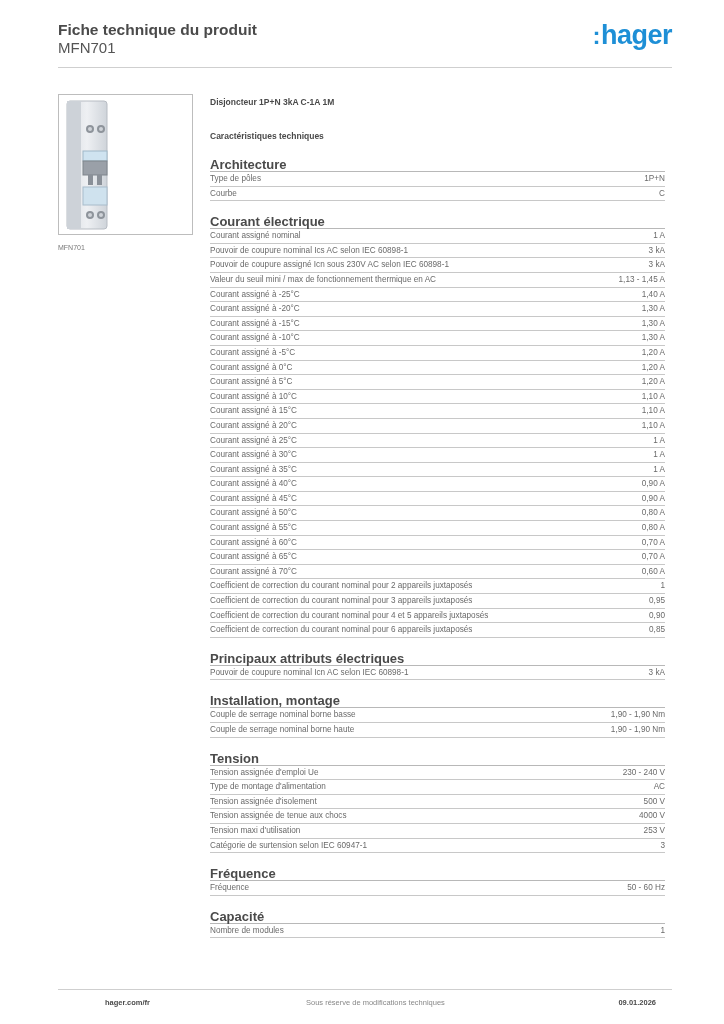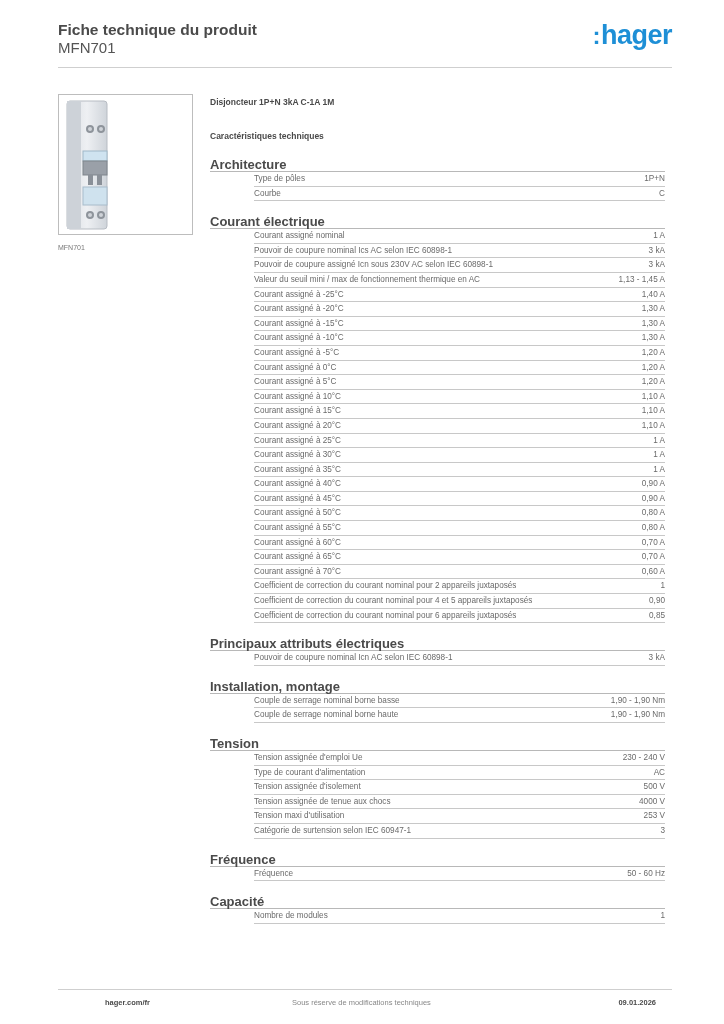--- a/index.html
+++ b/index.html
@@ -29,29 +29,28 @@
     .group { margin-top: 14px; }
     .group:first-of-type { margin-top: 16px; }
     .group-title {
       font-size: 13px; font-weight: bold; color: #4a4a4a; height: 13px; line-height: 13px;
       border-bottom: 1px solid #b8b8b8;
     }
     .row {
       display: flex; justify-content: space-between; align-items: flex-end;
       font-size: 8.2px; color: #6a6a6a; height: 13.6px; line-height: 13.6px;
       border-bottom: 1px solid #c8c8c8;
-      margin-left: 44px;
     }
     .row .label { white-space: nowrap; }
     .row .value { white-space: nowrap; text-align: right; }
 
     .footer-rule { position: absolute; left: 58px; top: 989px; width: 614px; height: 1px; background: #cfcfcf; }
     .footer { position: absolute; left: 58px; top: 998px; width: 614px; font-size: 7.5px; }
     .footer .left { position: absolute; left: 12px; font-weight: bold; color: #4a4a4a; margin-left: 35px; }
-    .footer .center { position: absolute; left: 234px; color: #888; }
+    .footer .center { position: absolute; left: 248px; color: #888; }
     .footer .right { position: absolute; right: 16px; font-weight: bold; color: #4a4a4a; }
   </style>
 </head>
 <body>
 
 <div class="header">
   <div class="doc-title">Fiche technique du produit</div>
   <div class="doc-subtitle">MFN701</div>
   <div class="logo">
     <span class="colon">:</span><span>hager</span>
@@ -198,20 +197,24 @@
         </div>
         <div class="row">
           <span class="label">Courant assigné à 70°C</span>
           <span class="value">0,60 A</span>
         </div>
         <div class="row">
           <span class="label">Coefficient de correction du courant nominal pour 2 appareils juxtaposés</span>
           <span class="value">1</span>
         </div>
         <div class="row">
+          <span class="label">Coefficient de correction du courant nominal pour 3 appareils juxtaposés</span>
+          <span class="value">0,95</span>
+        </div>
+        <div class="row">
           <span class="label">Coefficient de correction du courant nominal pour 4 et 5 appareils juxtaposés</span>
           <span class="value">0,90</span>
         </div>
         <div class="row">
           <span class="label">Coefficient de correction du courant nominal pour 6 appareils juxtaposés</span>
           <span class="value">0,85</span>
         </div>
       </div>
       <div class="group">
         <div class="group-title">Principaux attributs électriques</div>
@@ -231,21 +234,21 @@
           <span class="value">1,90 - 1,90 Nm</span>
         </div>
       </div>
       <div class="group">
         <div class="group-title">Tension</div>
         <div class="row">
           <span class="label">Tension assignée d'emploi Ue</span>
           <span class="value">230 - 240 V</span>
         </div>
         <div class="row">
-          <span class="label">Type de courant d'alimentation</span>
+          <span class="label">Type de montage d'alimentation</span>
           <span class="value">AC</span>
         </div>
         <div class="row">
           <span class="label">Tension assignée d'isolement</span>
           <span class="value">500 V</span>
         </div>
         <div class="row">
           <span class="label">Tension assignée de tenue aux chocs</span>
           <span class="value">4000 V</span>
         </div>

